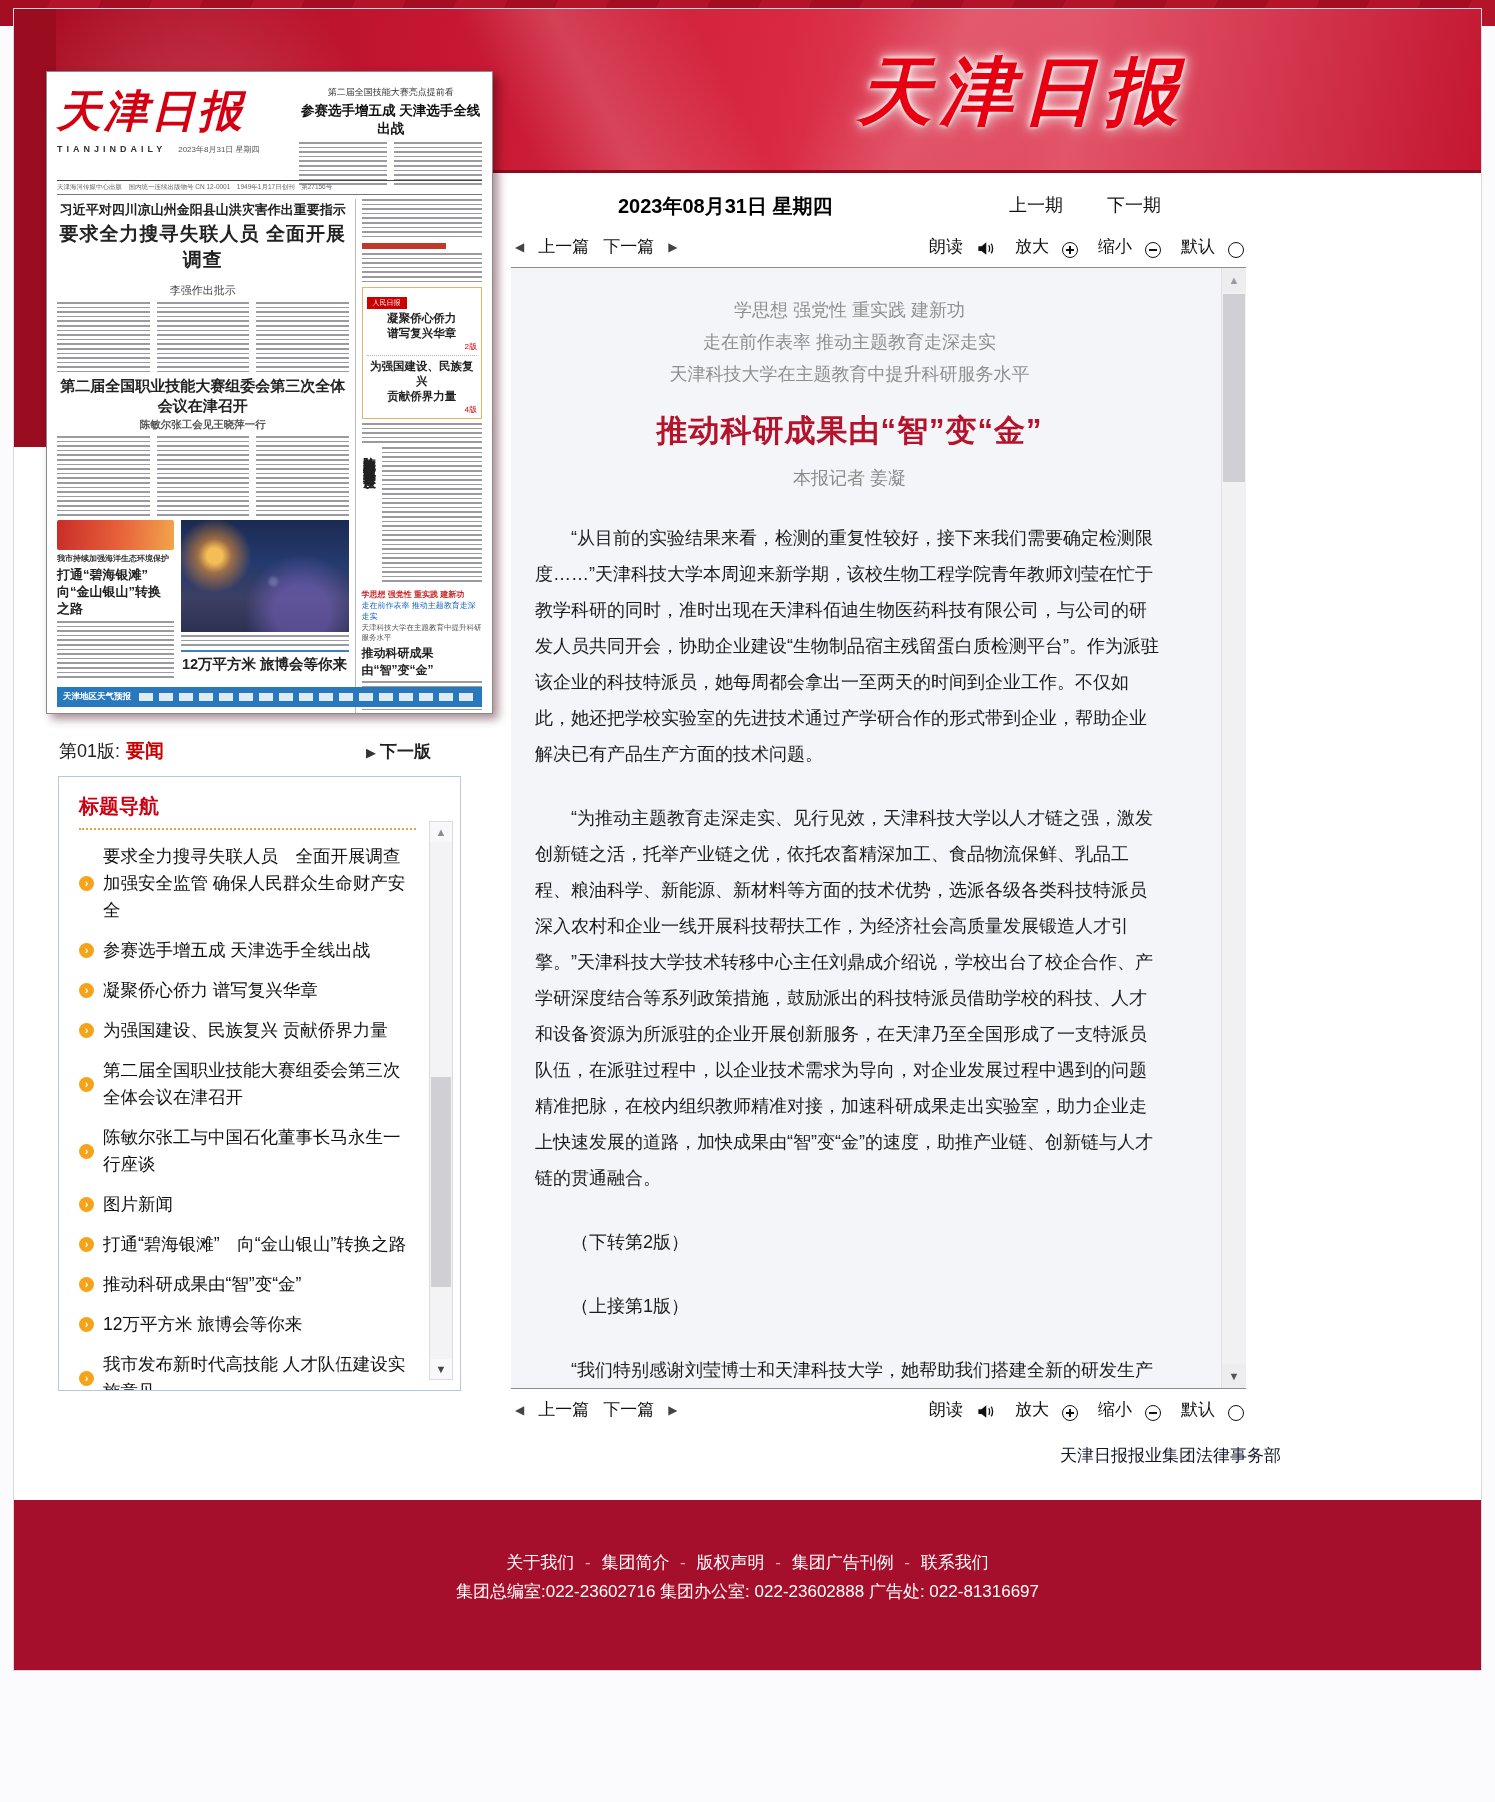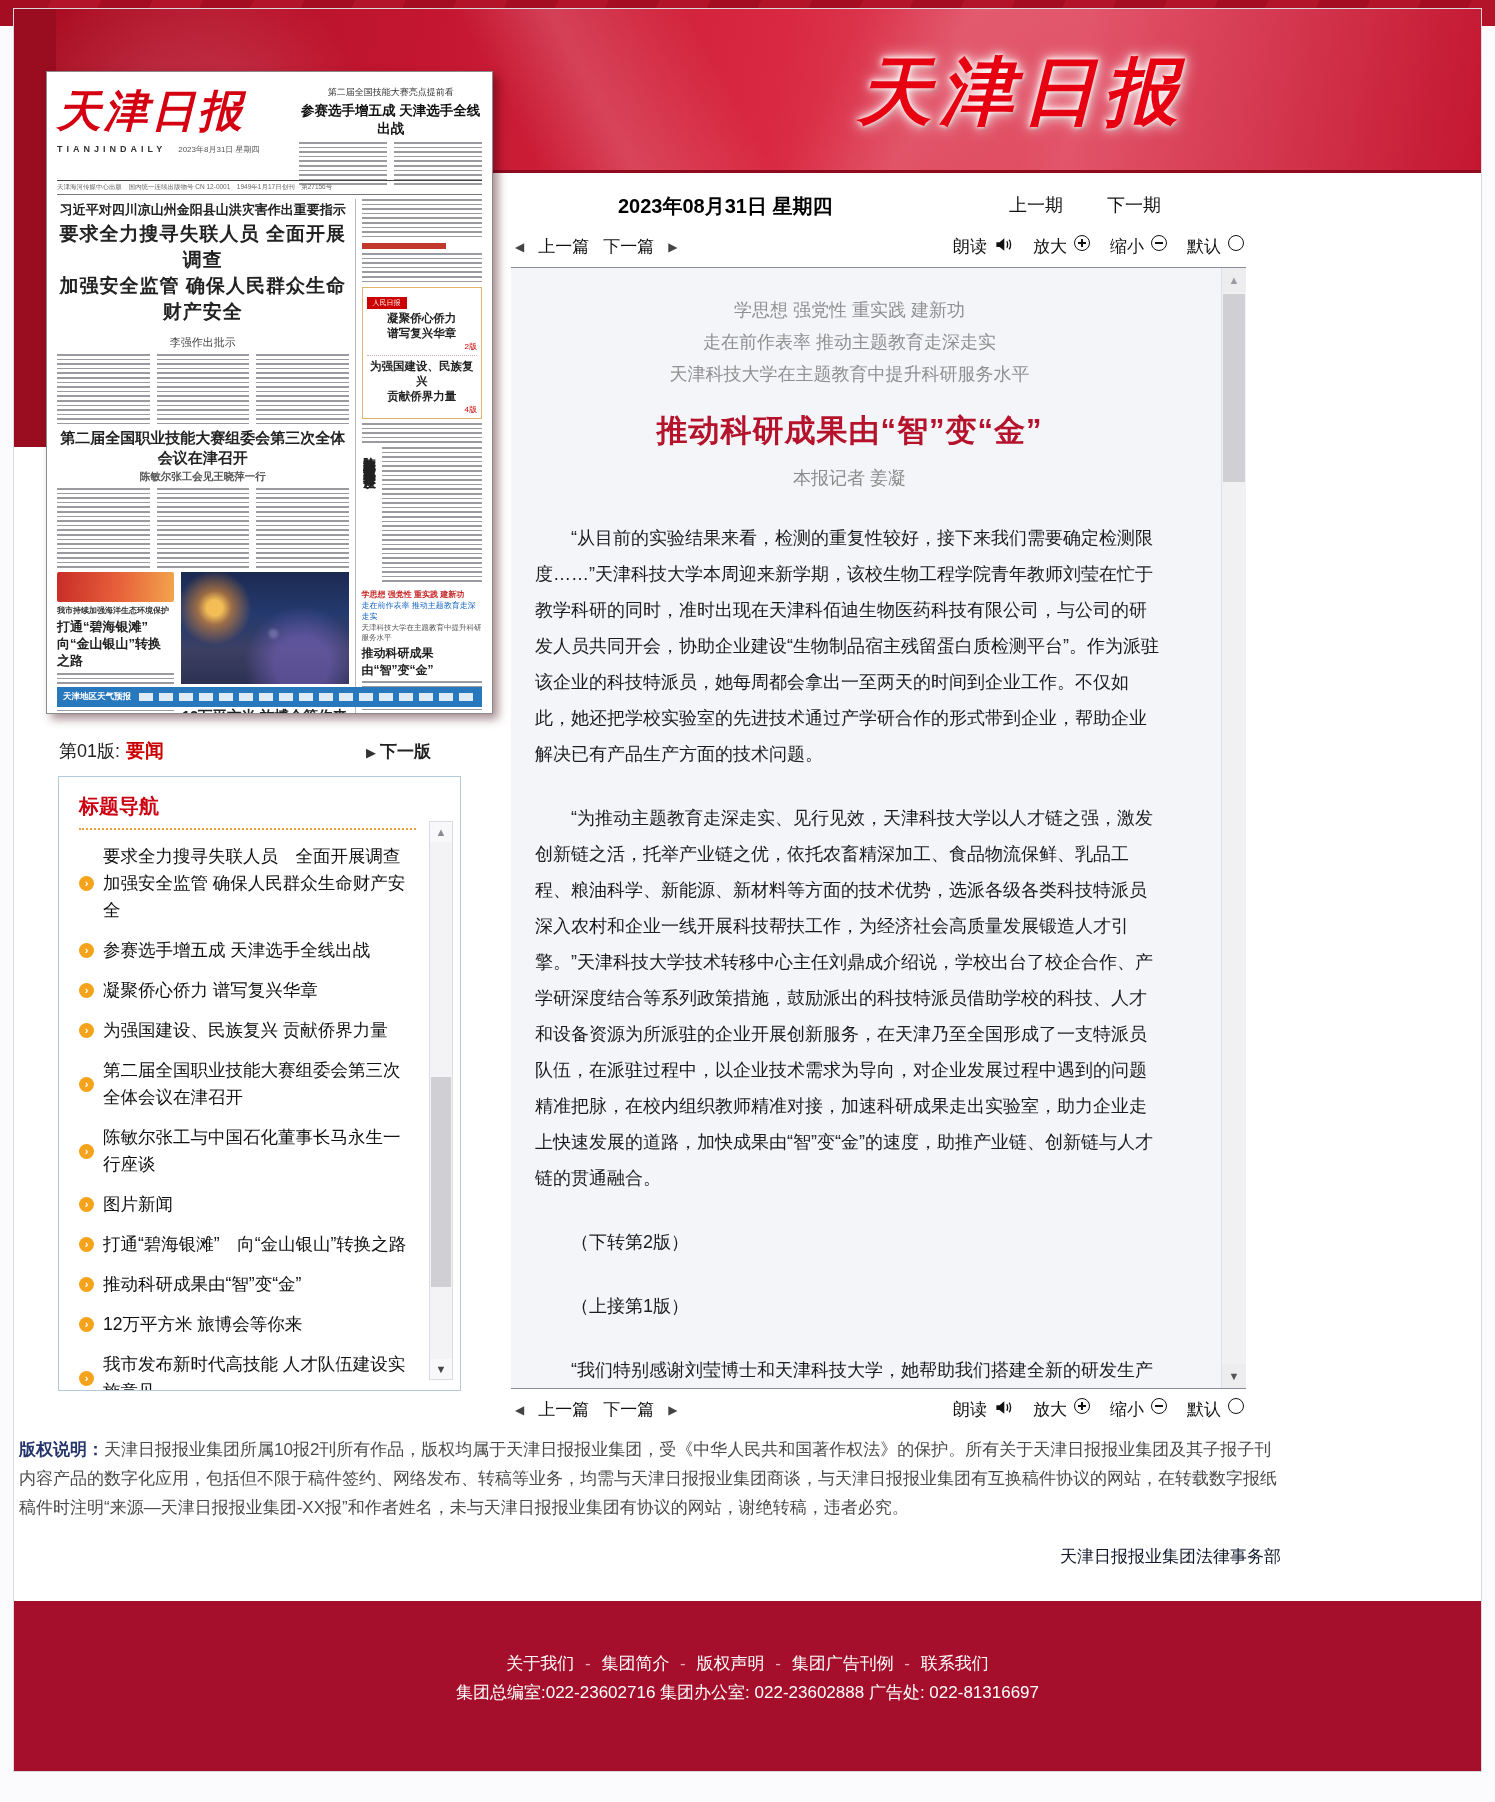--- a/index.html
+++ b/index.html
@@ -127,21 +127,21 @@
   
   .date-row{display:flex; align-items:flex-start; margin-top:20px; height:26px;}
   .a-date{margin-left:107px; font-weight:bold; font-size:20px; color:#000;}
   .issue-links{margin-left:auto; margin-right:85px; display:flex; gap:44px;}
   .issue-links a{color:#111; text-decoration:none; font-size:18px; cursor:pointer;}
   .toolbar{display:flex; align-items:center; font-size:17px; color:#111;}
   .toolbar.top{margin-top:16px; padding-bottom:9px; border-bottom:1.5px solid #8c8c94;}
   .toolbar.bottom{padding-top:9px; border-top:1.5px solid #8c8c94;}
   .tb-left{display:flex; align-items:center; gap:14px; margin-left:4px;}
   .tb-right{margin-left:auto; display:flex; align-items:center; gap:8px; margin-right:2px;}
-  .tb-right .grp{display:flex; align-items:flex-start; gap:7px; margin-left:12px; cursor:pointer;}
+  .tb-right .grp{display:flex; align-items:flex-end; gap:13px; margin-left:12px; cursor:pointer;}
   .tri-s{font-size:12px; color:#444;}
   .tb-link{cursor:pointer;}
   .icon-circle{display:inline-block; width:16px; height:16px; border:1.7px solid #111;
      border-radius:50%; position:relative;}
   .icon-circle.plus::before,.icon-circle.minus::before{content:""; position:absolute; left:3px; right:3px;
      top:50%; margin-top:-1px; height:2px; background:#111;}
   .icon-circle.plus::after{content:""; position:absolute; top:3px; bottom:3px; left:50%; margin-left:-1px;
      width:2px; background:#111;}
   .spk{display:inline-block; vertical-align:-3px;}
   
@@ -205,21 +205,20 @@
                 <div class="ft"></div>
                 <div class="ft"></div>
               </div>
           </div>
         </div>
         <div class="t-infobar">天津海河传媒中心出版　国内统一连续出版物号 CN 12-0001　1949年1月17日创刊　第27156号</div>
         <div class="t-body">
           <div class="t-main">
             <div class="t-h1k">习近平对四川凉山州金阳县山洪灾害作出重要指示</div>
             <div class="t-h1">要求全力搜寻失联人员 全面开展调查</div>
-            <div class="t-h1">加强安全监管 确保人民群众生命财产安全</div>
             <div class="t-h1s">李强作出批示</div>
             <div class="t-cols t-3a">
                 <div class="ft"></div>
                 <div class="ft"></div>
                 <div class="ft"></div>
               </div>
             <div class="t-h2">第二届全国职业技能大赛组委会第三次全体会议在津召开</div>
             <div class="t-h2s">陈敏尔张工会见王晓萍一行</div>
             <div class="t-cols t-3b">
                 <div class="ft"></div>
@@ -442,21 +441,20 @@
               <span>默认</span>
               <span class="icon-circle"></span>
             </span>
         </div>
       </div>
 
     </div>
   </div>
 
   <div class="copyright">
-    <p><span class="cp-label">版权说明：</span><span>天津日报报业集团所属10报2刊所有作品，版权均属于天津日报报业集团，受《中华人民共和国著作权法》的保护。所有关于天津日报报业集团及其子报子刊内容产品的数字化应用，包括但不限于稿件签约、网络发布、转稿等业务，均需与天津日报报业集团商谈，与天津日报报业集团有互换稿件协议的网站，在转载数字报纸稿件时注明“来源—天津日报报业集团-XX报”和作者姓名，未与天津日报报业集团有协议的网站，谢绝转稿，违者必究。</span></p>
     <div class="cp-dept">天津日报报业集团法律事务部</div>
   </div>
 
   <div class="footer">
     <div class="footer-links">
   <a class="flink">关于我们</a>
 
   <a class="flink">集团简介</a>
 
   <a class="flink">版权声明</a>

